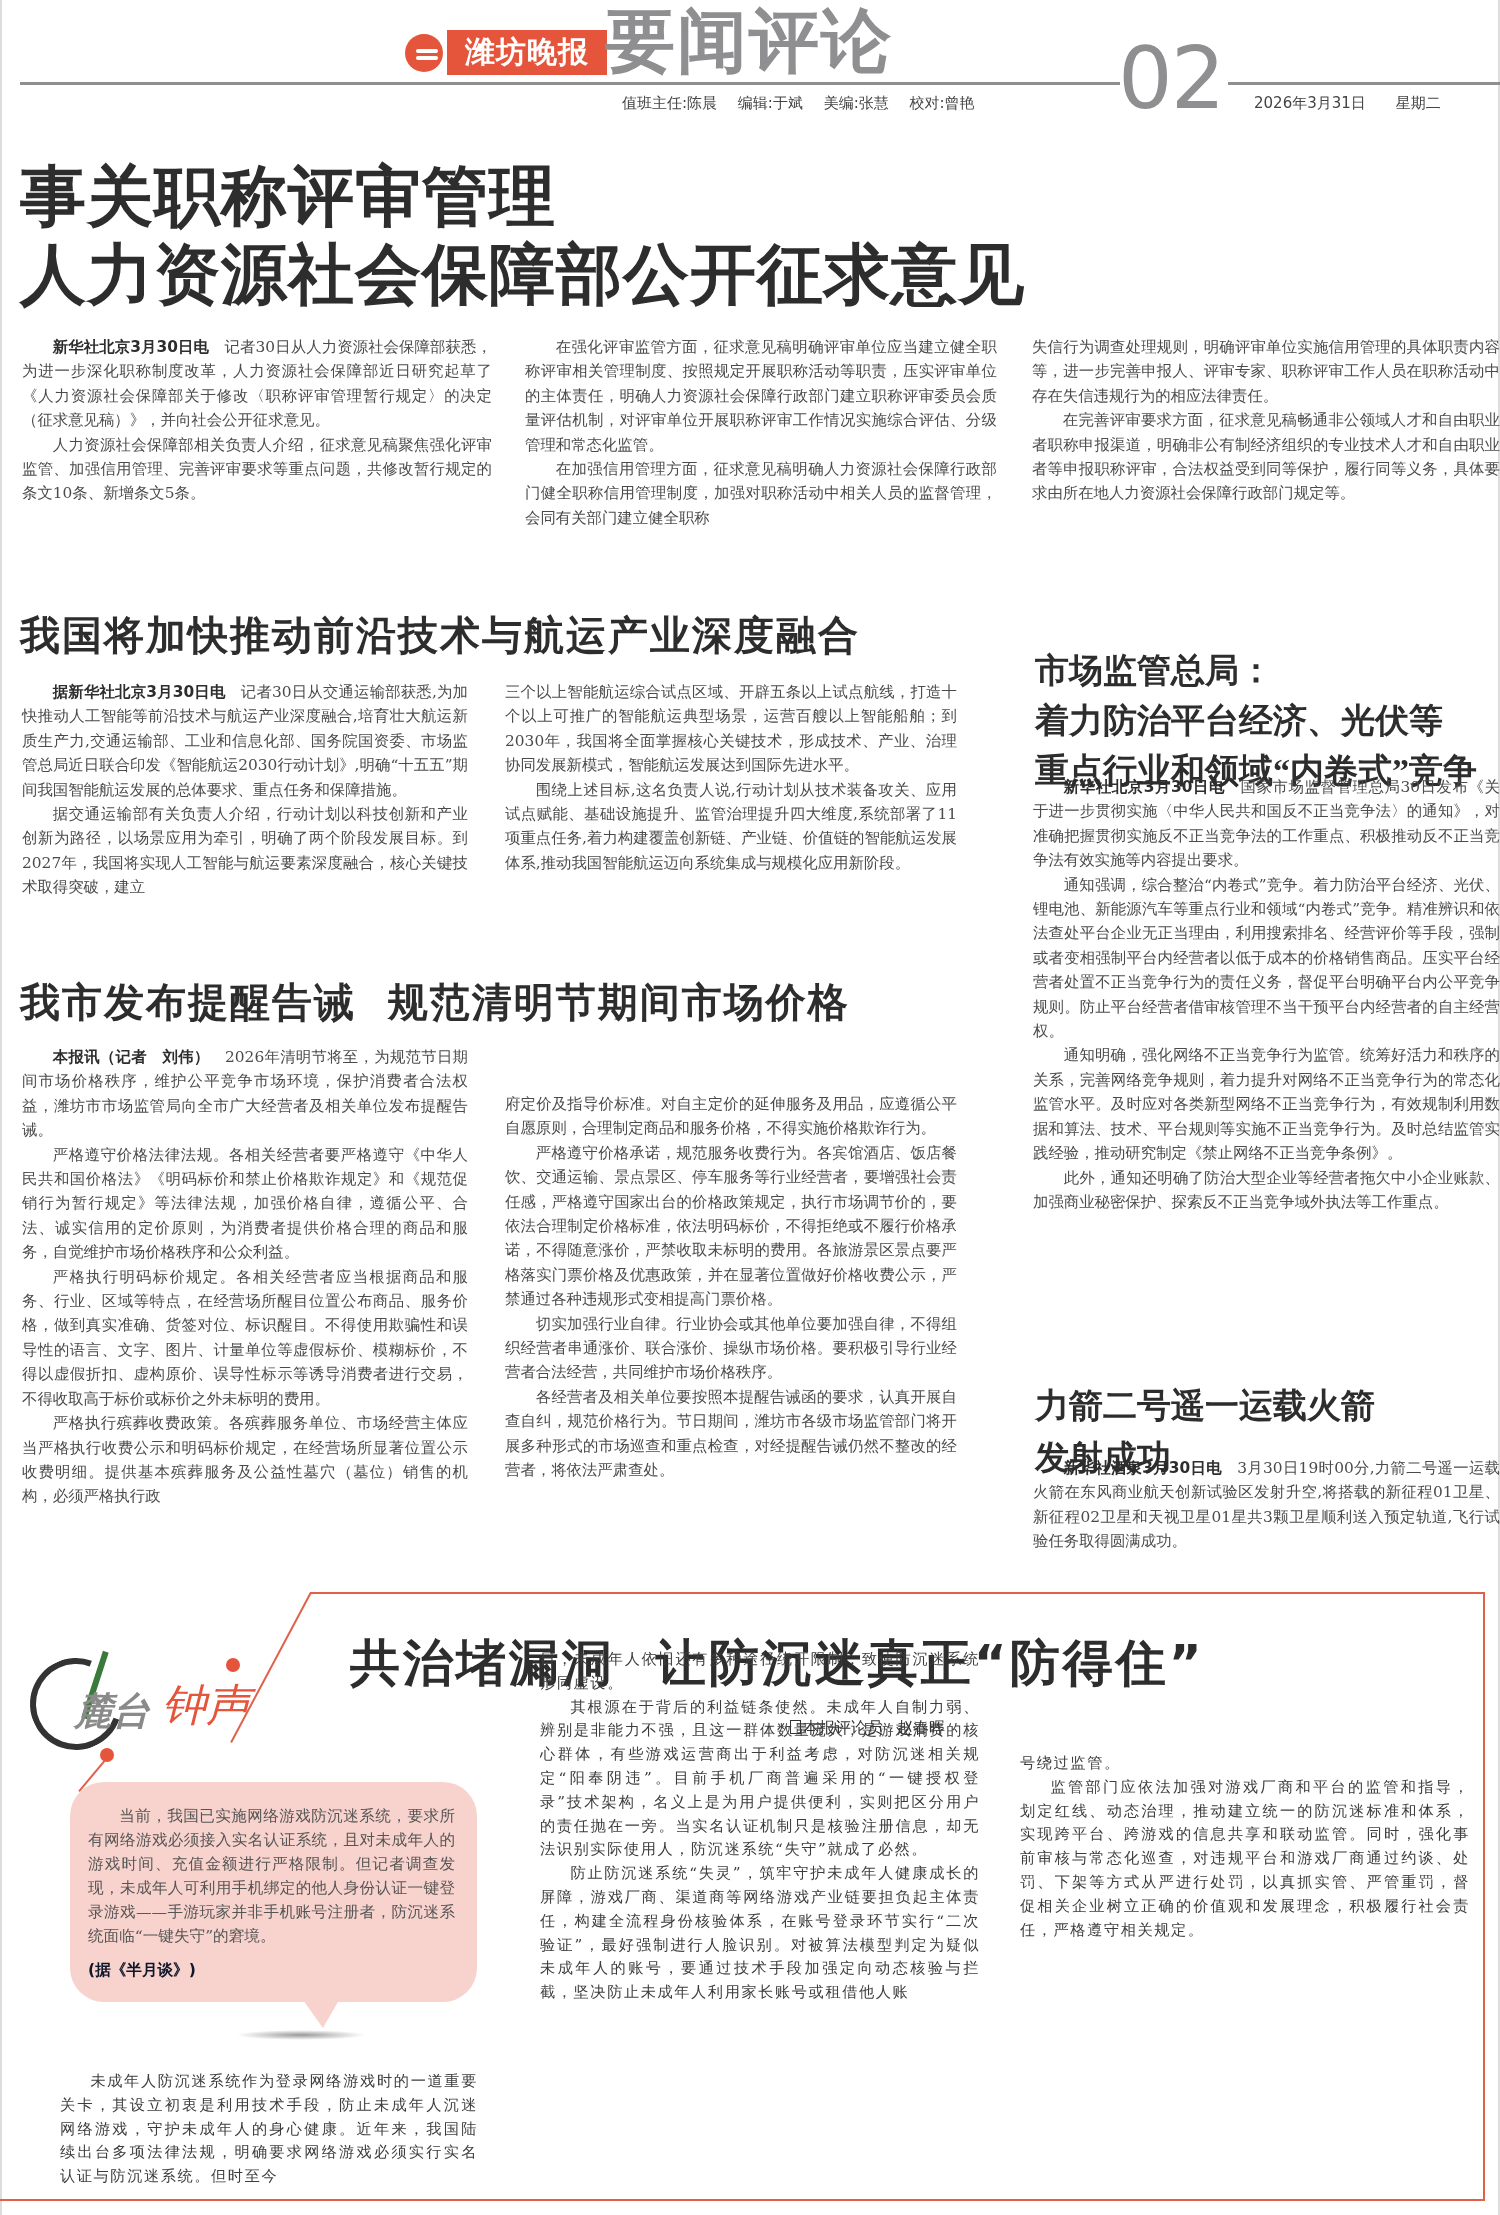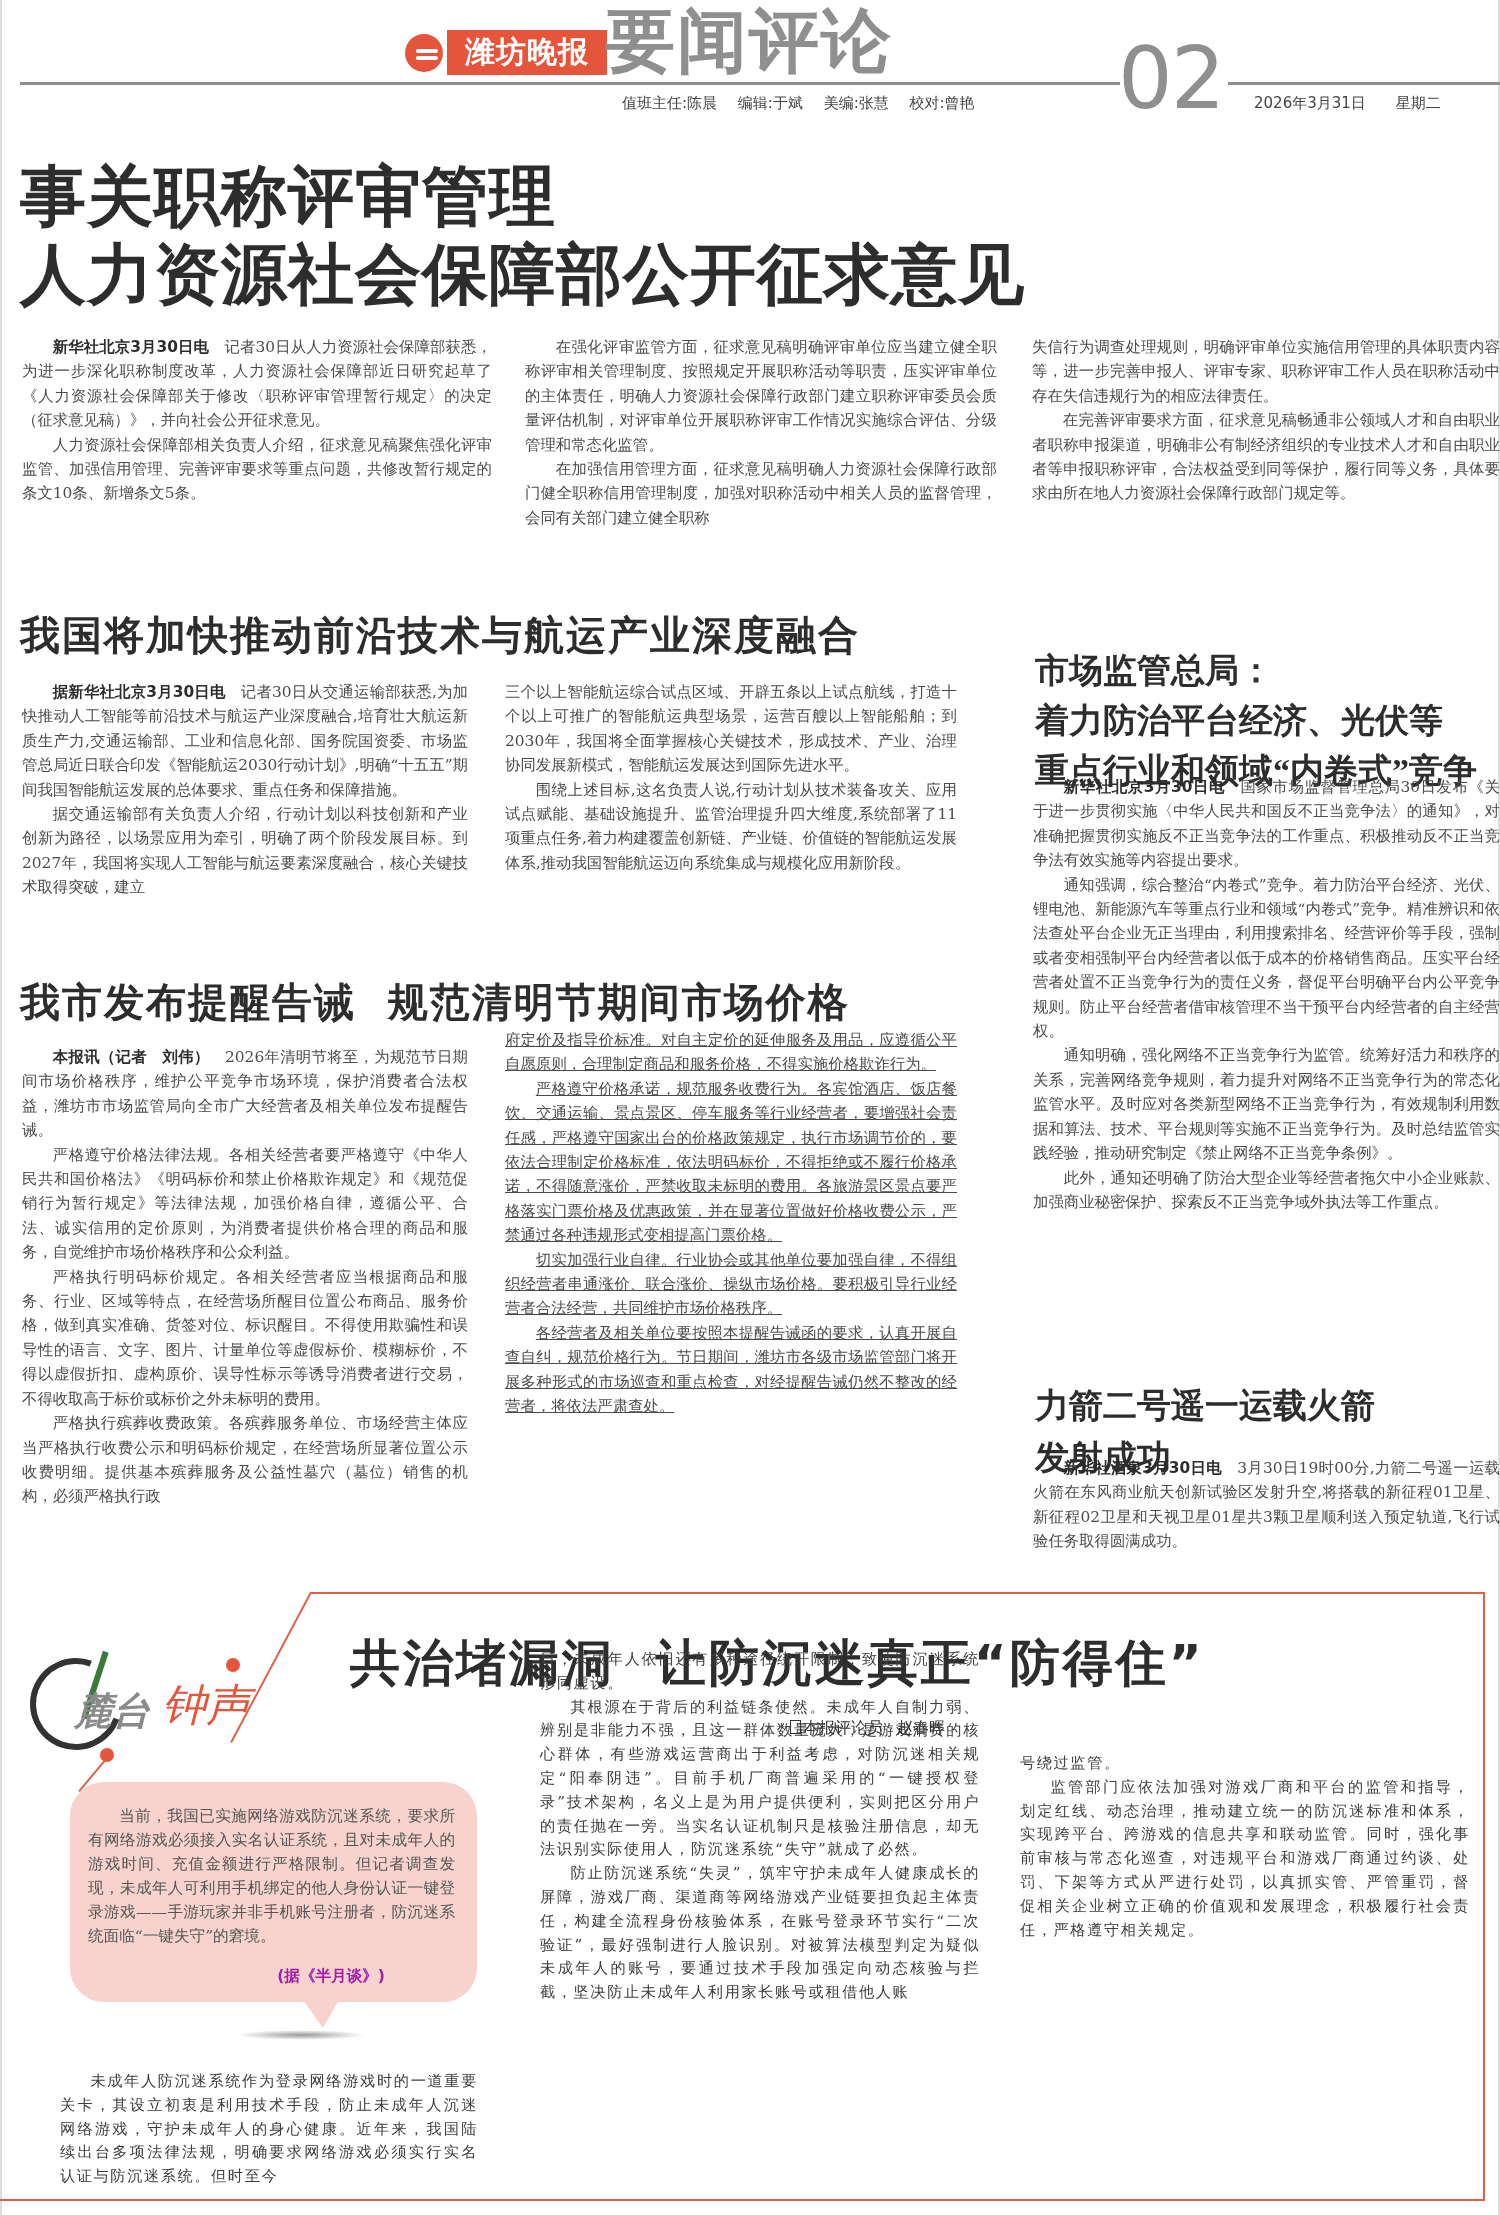--- a/index.html
+++ b/index.html
@@ -42,21 +42,21 @@
   .column-logo .ring { position: absolute; left: 8px; top: 8px; width: 92px; height: 92px; border-radius: 50%; border: 6px solid #333; border-right-color: transparent; transform: rotate(-25deg); }
   .column-logo .brush { position: absolute; left: 70px; top: 0; width: 6px; height: 70px; background: #3a7a3a; transform: rotate(18deg); }
   .column-logo .name-a { position: absolute; left: 52px; top: 36px; font-family: "DejaVu Sans", sans-serif; font-weight: bold; font-size: 38px; color: #8a8a8a; font-style: italic; }
   .column-logo .name-b { position: absolute; left: 140px; top: 26px; font-family: "DejaVu Sans", sans-serif; font-size: 44px; color: #e5553b; font-style: italic; }
   .h-comment { position: absolute; left: 350px; top: 1630px; font-family: "DejaVu Sans", sans-serif; font-weight: bold; font-size: 50px; color: #2d2d2d; letter-spacing: 3px; }
   .byline { position: absolute; left: 790px; top: 1718px; font-family: "DejaVu Sans", sans-serif; font-size: 16px; color: #333; }
   .byline .box { display: inline-block; width: 11px; height: 14px; border: 1px solid #333; margin-right: 2px; vertical-align: -1px; }
   .byline .name { margin-left: 14px; }
   .bubble { position: absolute; left: 70px; top: 1782px; width: 407px; height: 220px; background: #f8d3cd; border-radius: 34px; padding: 22px 22px 0 18px; font-size: 15.6px; line-height: 24px; color: #555; text-align: justify; }
   .bubble p { text-indent: 2em; }
-  .bubble .source { text-align: right; font-family: "DejaVu Sans", sans-serif; font-weight: bold; color: #a21caf; margin-top: 16px; padding-right: 70px; text-indent: 0; }
+  .bubble .source { text-align: left; font-family: "DejaVu Sans", sans-serif; font-weight: bold; color: #0f172a; margin-top: 10px; padding-right: 70px; text-indent: 0; }
   .bubble-tail { position: absolute; left: 298px; top: 2000px; width: 0; height: 0; border-left: 30px solid transparent; border-right: 6px solid transparent; border-top: 28px solid #f8d3cd; transform: skewX(-20deg); }
   .bubble-shadow { position: absolute; left: 236px; top: 2030px; width: 130px; height: 10px; border-radius: 50%; background: radial-gradient(ellipse at center, #999 0%, rgba(200,200,200,0) 70%); }
   .col-k { position: absolute; font-family: "DejaVu Serif", serif; font-size: 15.2px; line-height: 23.8px; color: #3d3d3d; letter-spacing: 1.6px; text-align: justify; }
   .col-k p { text-indent: 2em; }
   .col-k p.cont { text-indent: 0; }
 
   .frame-left { position: absolute; left: 0; top: 0; width: 2px; height: 2215px; background: #ddd; }
   .frame-right { position: absolute; right: 0; top: 0; width: 2px; height: 2215px; background: #ddd; }
 </style>
 </head>
@@ -117,21 +117,21 @@
 </article>
 
 <article>
   <h2 class="h-sec" style="left:20px; top:975px; white-space:pre;">我市发布提醒告诫  规范清明节期间市场价格</h2>
   <div class="col" style="left:22px; top:1045px; width:446px;">
     <p><span class="dateline">本报讯（记者　刘伟）</span><span>2026年清明节将至，为规范节日期间市场价格秩序，维护公平竞争市场环境，保护消费者合法权益，潍坊市市场监管局向全市广大经营者及相关单位发布提醒告诫。</span></p>
     <p>严格遵守价格法律法规。各相关经营者要严格遵守《中华人民共和国价格法》《明码标价和禁止价格欺诈规定》和《规范促销行为暂行规定》等法律法规，加强价格自律，遵循公平、合法、诚实信用的定价原则，为消费者提供价格合理的商品和服务，自觉维护市场价格秩序和公众利益。</p>
     <p>严格执行明码标价规定。各相关经营者应当根据商品和服务、行业、区域等特点，在经营场所醒目位置公布商品、服务价格，做到真实准确、货签对位、标识醒目。不得使用欺骗性和误导性的语言、文字、图片、计量单位等虚假标价、模糊标价，不得以虚假折扣、虚构原价、误导性标示等诱导消费者进行交易，不得收取高于标价或标价之外未标明的费用。</p>
     <p>严格执行殡葬收费政策。各殡葬服务单位、市场经营主体应当严格执行收费公示和明码标价规定，在经营场所显著位置公示收费明细。提供基本殡葬服务及公益性墓穴（墓位）销售的机构，必须严格执行政</p>
   </div>
-  <div class="col" style="left:505px; top:1028px; width:452px;text-decoration:underline;">
+  <div class="col" style="left:505px; top:1092px; width:452px;">
     <p class="cont">府定价及指导价标准。对自主定价的延伸服务及用品，应遵循公平自愿原则，合理制定商品和服务价格，不得实施价格欺诈行为。</p>
     <p>严格遵守价格承诺，规范服务收费行为。各宾馆酒店、饭店餐饮、交通运输、景点景区、停车服务等行业经营者，要增强社会责任感，严格遵守国家出台的价格政策规定，执行市场调节价的，要依法合理制定价格标准，依法明码标价，不得拒绝或不履行价格承诺，不得随意涨价，严禁收取未标明的费用。各旅游景区景点要严格落实门票价格及优惠政策，并在显著位置做好价格收费公示，严禁通过各种违规形式变相提高门票价格。</p>
     <p>切实加强行业自律。行业协会或其他单位要加强自律，不得组织经营者串通涨价、联合涨价、操纵市场价格。要积极引导行业经营者合法经营，共同维护市场价格秩序。</p>
     <p>各经营者及相关单位要按照本提醒告诫函的要求，认真开展自查自纠，规范价格行为。节日期间，潍坊市各级市场监管部门将开展多种形式的市场巡查和重点检查，对经提醒告诫仍然不整改的经营者，将依法严肃查处。</p>
   </div>
 </article>
 
 <article>
   <h2 class="h-side" style="left:1035px; top:618px;">
     <div>市场监管总局：</div>

